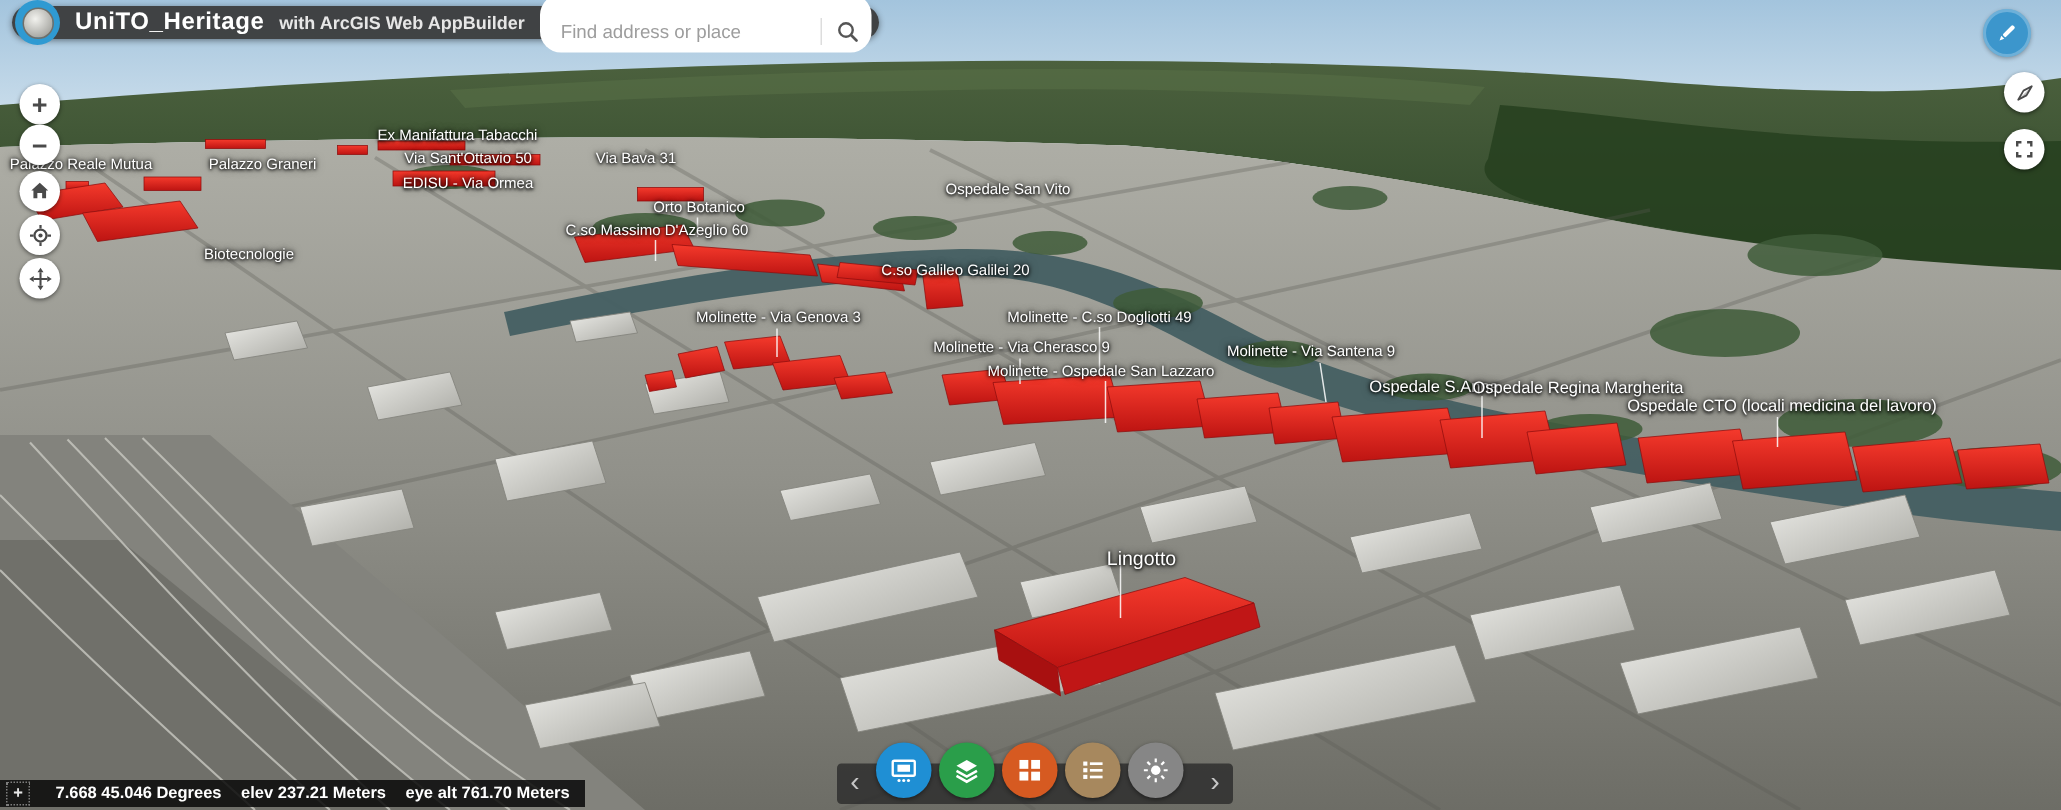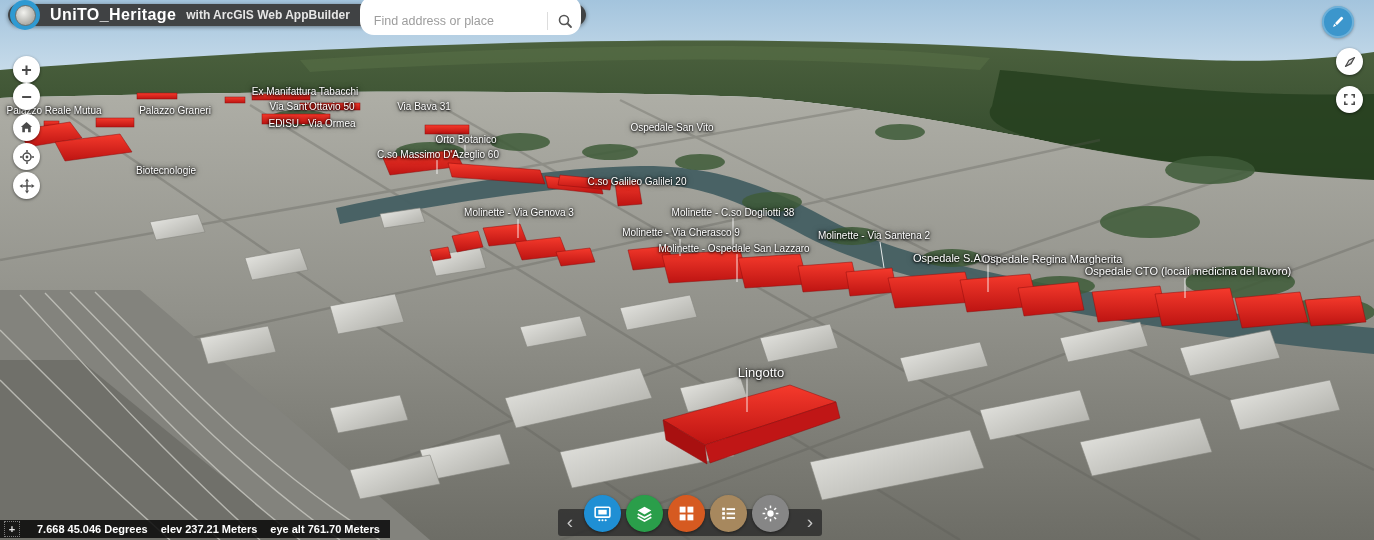--- a/index.html
+++ b/index.html
@@ -233,24 +233,24 @@
       <div class="map-label" style="left: 424px; top: 106px;">Via Bava 31</div>
       <div class="map-label" style="left: 54px; top: 110px; text-align: right;">Palazzo Reale Mutua</div>
       <div class="map-label" style="left: 175px; top: 110px;">Palazzo Graneri</div>
       <div class="map-label" style="left: 312px; top: 123px;">EDISU - Via Ormea</div>
       <div class="map-label" style="left: 672px; top: 127px;">Ospedale San Vito</div>
       <div class="map-label" style="left: 466px; top: 139px;">Orto Botanico</div>
       <div class="map-label" style="left: 438px; top: 154px;">C.so Massimo D'Azeglio 60</div>
       <div class="map-label" style="left: 166px; top: 170px;">Biotecnologie</div>
       <div class="map-label" style="left: 637px; top: 181px;">C.so Galileo Galilei 20</div>
       <div class="map-label" style="left: 519px; top: 212px;">Molinette - Via Genova 3</div>
-      <div class="map-label" style="left: 733px; top: 212px;">Molinette - C.so Dogliotti 38</div>
+      <div class="map-label" style="left: 733px; top: 212px;">Molinette - C.so Dogliotti 49</div>
       <div class="map-label" style="left: 681px; top: 232px;">Molinette - Via Cherasco 9</div>
       <div class="map-label" style="left: 734px; top: 248px;">Molinette - Ospedale San Lazzaro</div>
-      <div class="map-label" style="left: 874px; top: 235px;">Molinette - Via Santena 2</div>
+      <div class="map-label" style="left: 874px; top: 235px;">Molinette - Via Santena 9</div>
       <div class="map-label" style="left: 956px; top: 258px; font-size: 11px;">Ospedale S.Anna</div>
       <div class="map-label" style="left: 1052px; top: 259px; font-size: 11px;">Ospedale Regina Margherita</div>
       <div class="map-label" style="left: 1188px; top: 271px; font-size: 11px;">Ospedale CTO (locali medicina del lavoro)</div>
       <div class="map-label" style="left: 747px; top: 372px; font-size: 13px; margin-left: 14px;">Lingotto</div>
     </div>
 
   <div class="header">
     <div class="logo" style="background: rgb(47, 154, 210);">
       <div class="logo-seal"></div>
     </div>

